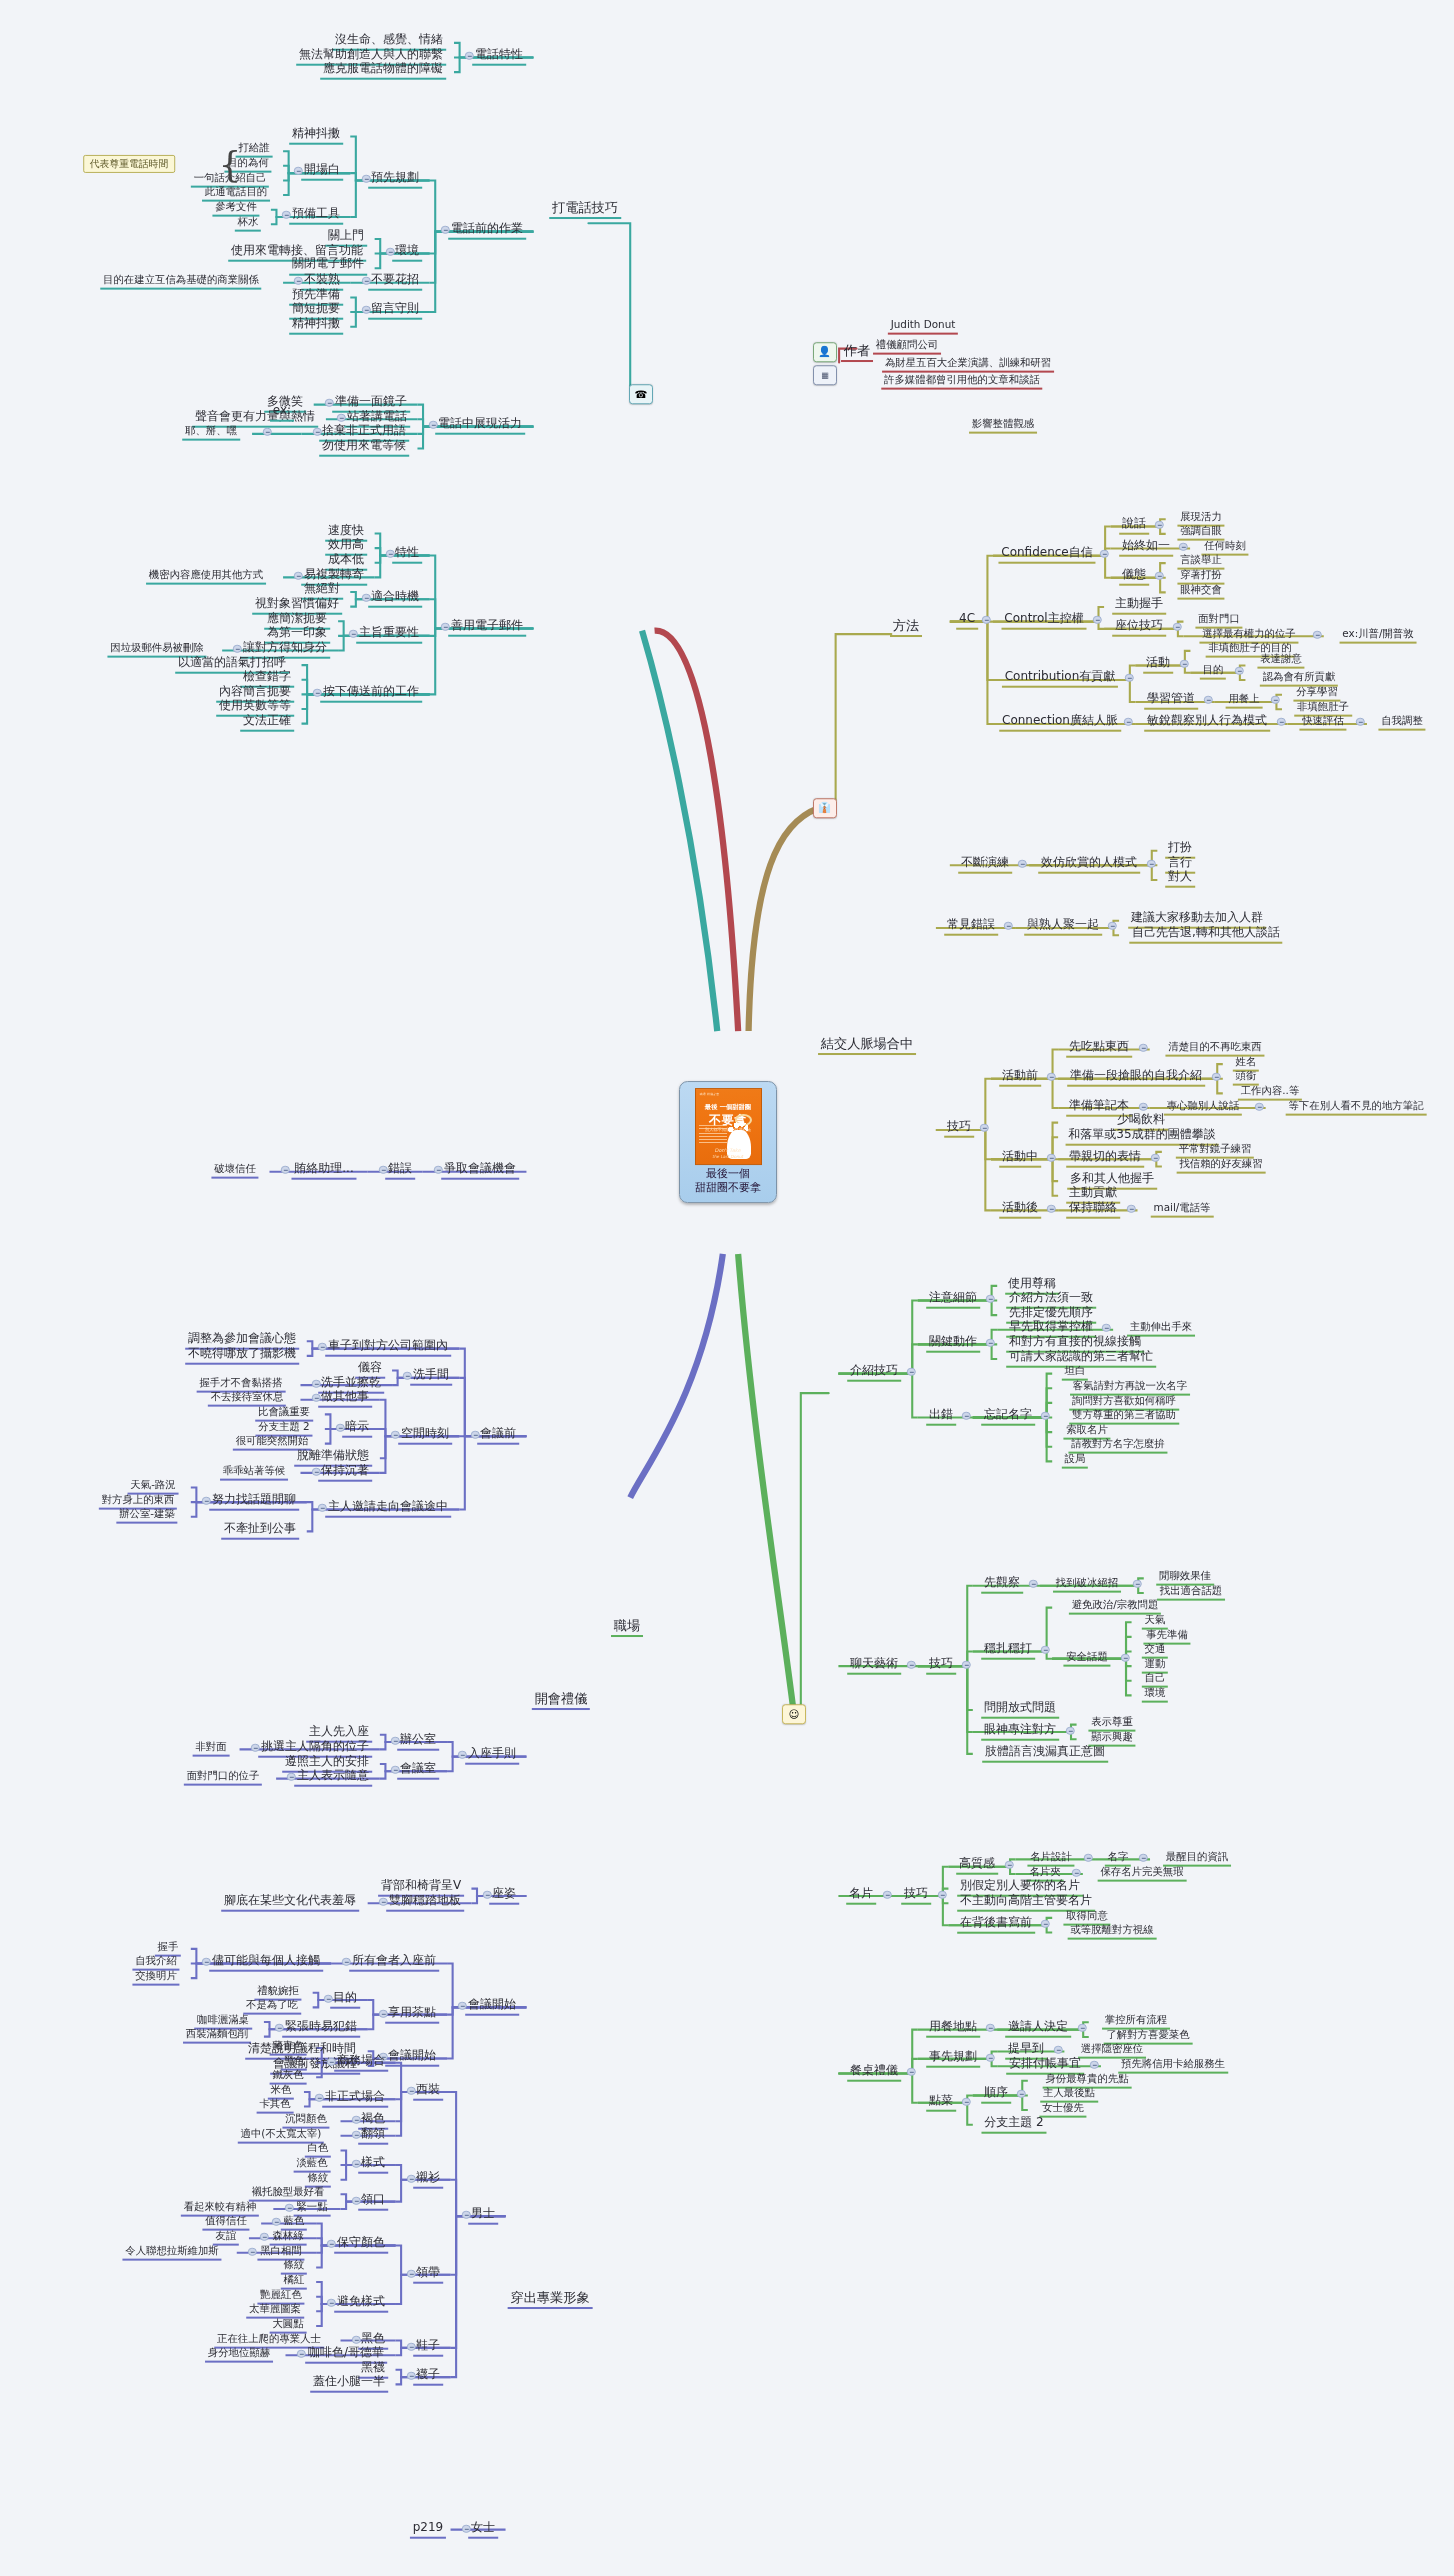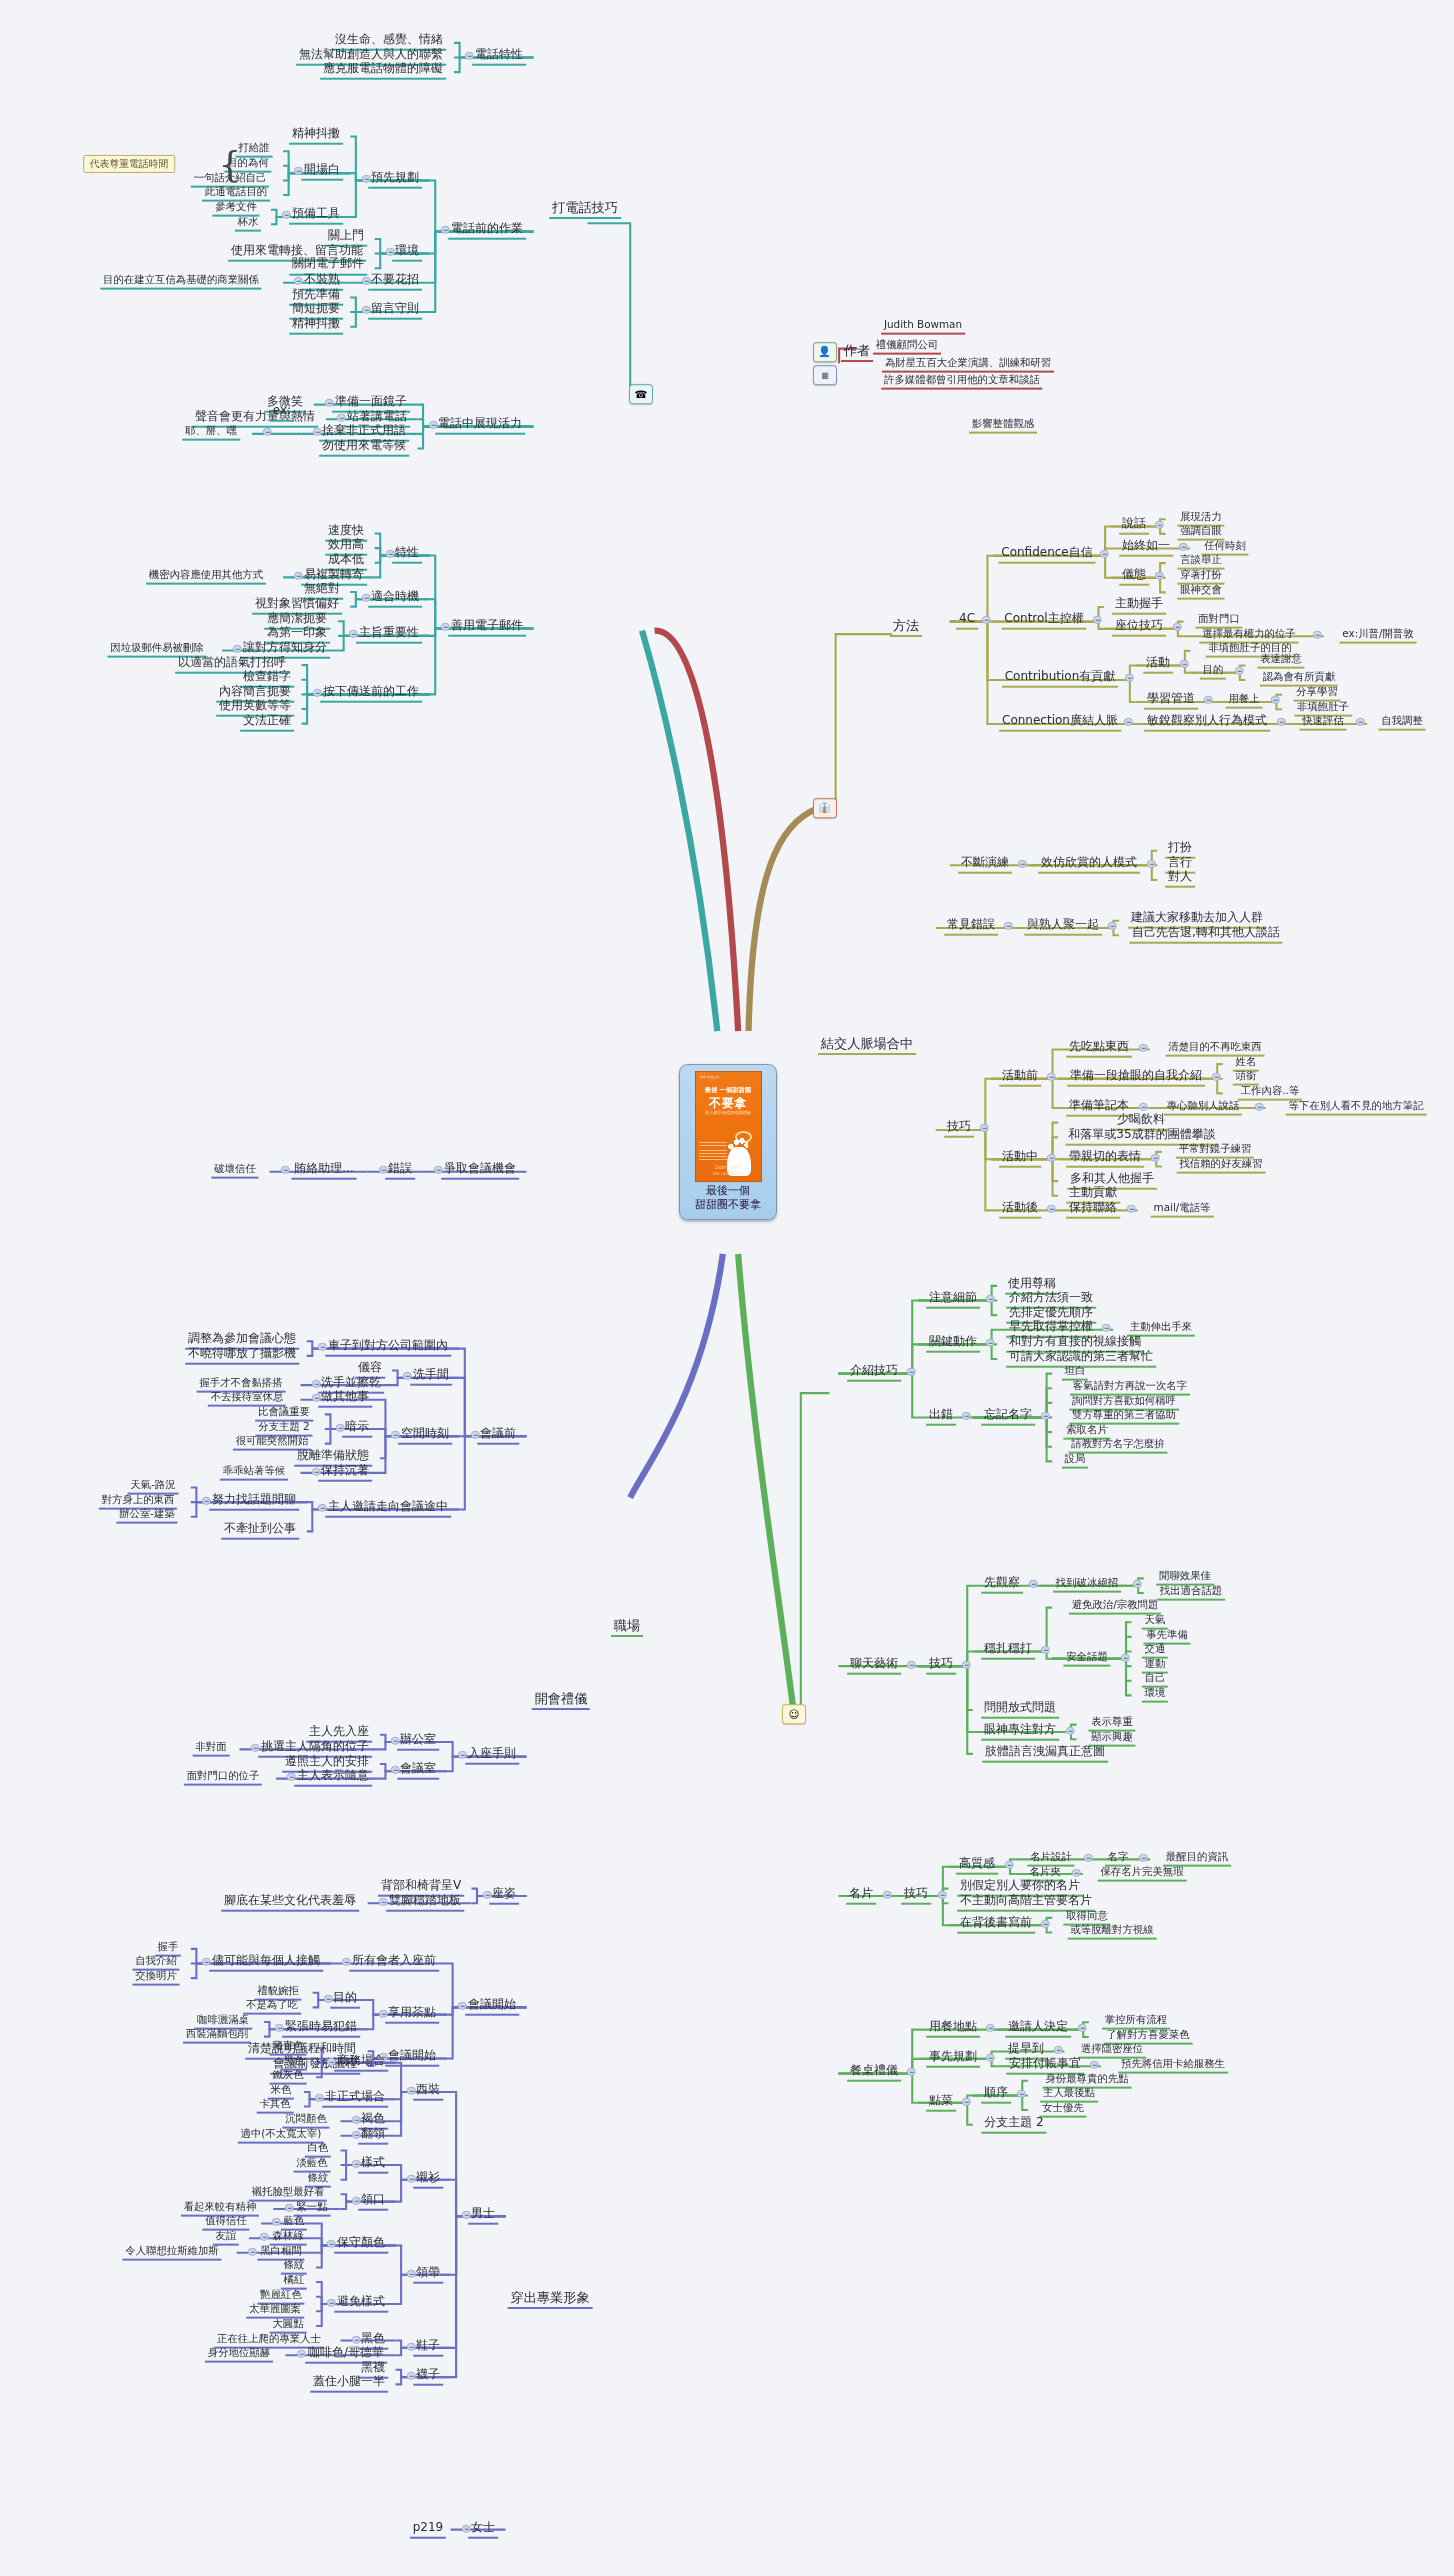--- a/index.html
+++ b/index.html
@@ -49,21 +49,21 @@
     transform: translate(-50%,-50%);
     width: 98px;
     background: linear-gradient(#bcd9f2,#a8cdec);
     border: 1.4px solid #7d93a8;
     border-radius: 8.4px;
     box-shadow: 0 1.4px 2.8px rgba(0,0,0,.25);
     padding: 5.6px 4.2px 7px 4.2px;
     text-align:center;
   }
   #root .cover {
-    width:67px; height:111px;
+    width:67px; height:77px;
     margin: 0 auto 2.8px auto;
     background: linear-gradient(175deg,#f07b18 0%, #ef7411 45%, #e86c0c 100%);
     border:0.7px solid #c25c08;
     position:relative;
     overflow:hidden;
   }
   #root .cover .ctop { position:absolute;top:3.5px;left:4.2px;font-size:2.8px;color:#ffe6c9;letter-spacing:0.3px;}
   #root .cover .ct1 { position:absolute;top:14px;left:0;right:0;text-align:center;color:#fff;font-size:6.3px;font-weight:bold;}
   #root .cover .ct2 { position:absolute;top:23px;left:0;right:0;text-align:center;color:#fff;font-size:12px;font-weight:bold;letter-spacing:0.7px;}
   #root .cover .ct3 { position:absolute;top:38px;left:0;right:0;text-align:center;color:#ffe0bb;font-size:4.2px;}
@@ -421,21 +421,21 @@
     <div class="dots"></div>
     <div class="en1">Don't Take</div>
     <div class="en2">the Last Donut</div>
   </div>
   <div class="rtitle">最後一個</div>
   <div class="rtitle">甜甜圈不要拿</div>
 </div>
 
 <div class="badge b-author" style="left: 825px; top: 352px;">👤</div>
     <div class="node lvl1" style="left: 857px; top: 352px; border-bottom: 2.1px solid rgb(179, 72, 79);"><span>作者</span></div>
-    <div class="node small" style="left: 923px; top: 326px; border-bottom: 2.1px solid rgb(179, 72, 79);"><span>Judith Bowman</span></div>
+    <div class="node small" style="left: 923px; top: 326px; border-bottom: 2.1px solid rgb(179, 72, 79);"><span>Judith Donut</span></div>
     <div class="badge b-photo" style="left: 825px; top: 375px;">▦</div>
     <div class="node small" style="left: 907px; top: 346px; border-bottom: 2.1px solid rgb(179, 72, 79);"><span>禮儀顧問公司</span></div>
     <div class="node small" style="left: 968px; top: 364px; border-bottom: 2.1px solid rgb(179, 72, 79);"><span>為財星五百大企業演講、訓練和研習</span></div>
     <div class="node small" style="left: 962px; top: 381px; border-bottom: 2.1px solid rgb(179, 72, 79);"><span>許多媒體都曾引用他的文章和談話</span></div>
     <div class="badge b-phone" style="left: 641px; top: 394px;">☎</div>
     <div class="node lvl1" style="left: 585px; top: 209px; border-bottom: 2.1px solid rgb(58, 168, 160);"><span>打電話技巧</span></div>
     <div class="node" style="left: 499px; top: 56px; border-bottom: 2.1px solid rgb(58, 168, 160);"><span>電話特性</span></div>
     <span class="collapse-dot" style="position: absolute; left: 465px; top: 56px; transform: translate(-50%, -50%);"></span>
     <div class="node" style="left: 389px; top: 41px; border-bottom: 2.1px solid rgb(58, 168, 160);"><span>沒生命、感覺、情緒</span></div>
     <div class="node" style="left: 371px; top: 56px; border-bottom: 2.1px solid rgb(58, 168, 160);"><span>無法幫助創造人與人的聯繫</span></div>

